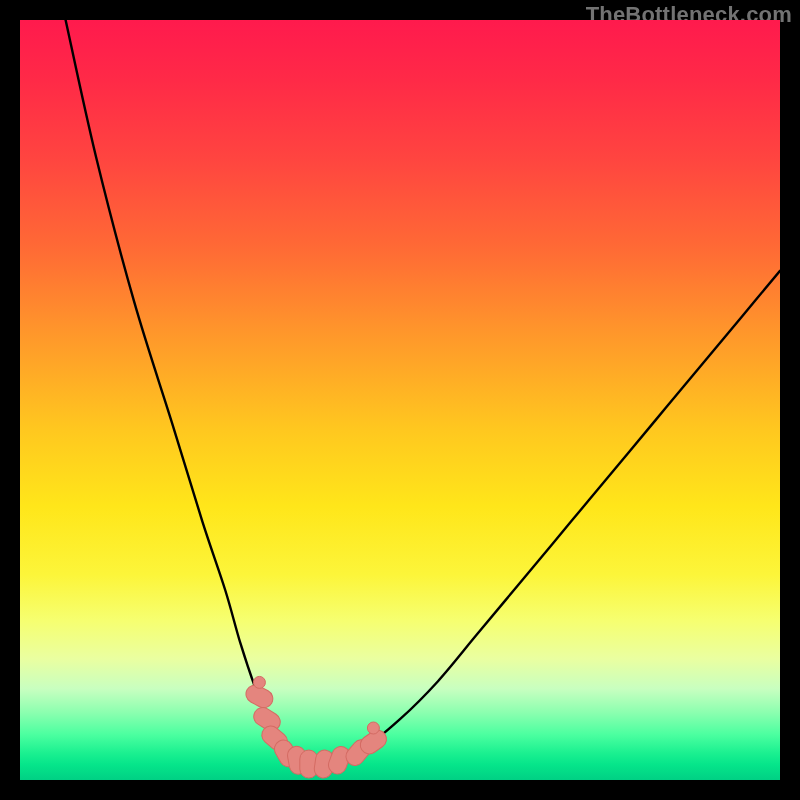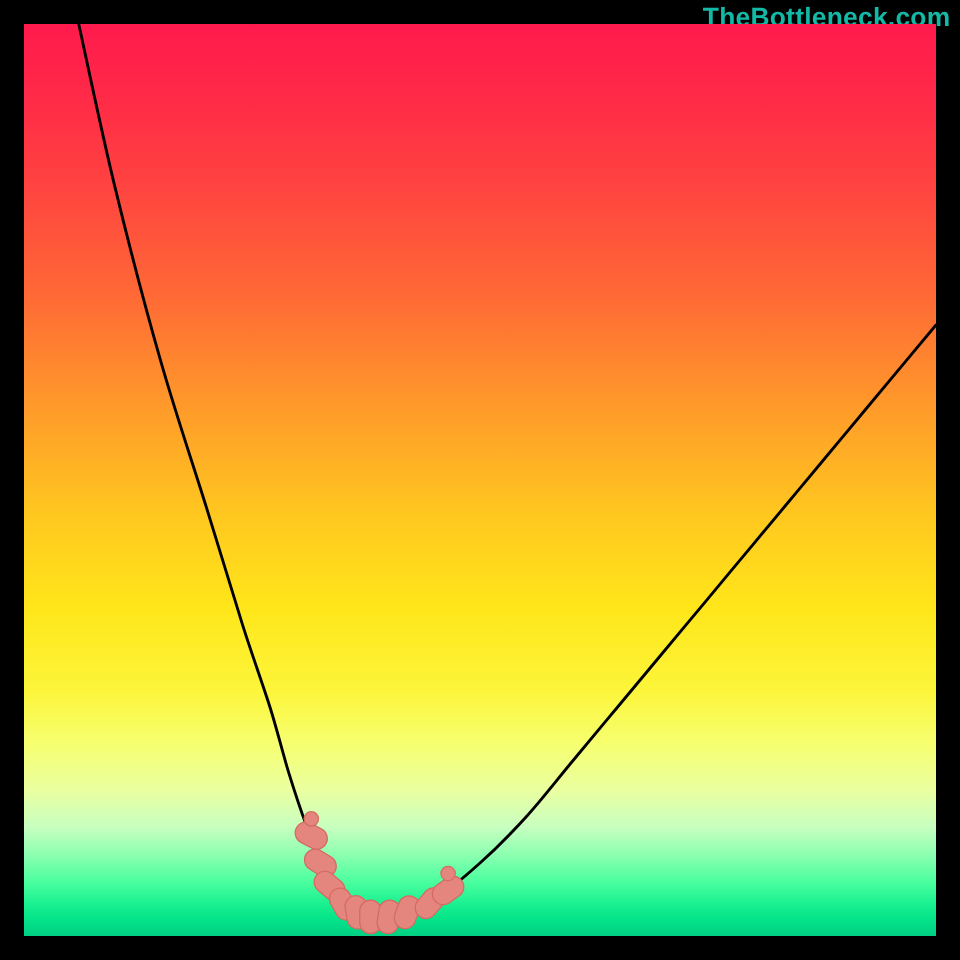--- a/index.html
+++ b/index.html
@@ -45,21 +45,21 @@
   .curve {
     position: absolute;
     inset: 0;
     width: 760px;
     height: 760px;
   }
   .watermark {
     position: absolute;
     top: 2px;
     right: 8px;
-    color: #14b8a6;
+    color: #737373;
     font-size: 22px;
     font-weight: 600;
     letter-spacing: 0.2px;
     user-select: none;
   }
 </style>
 </head>
 <body>
 
 <div class="watermark">TheBottleneck.com</div>

